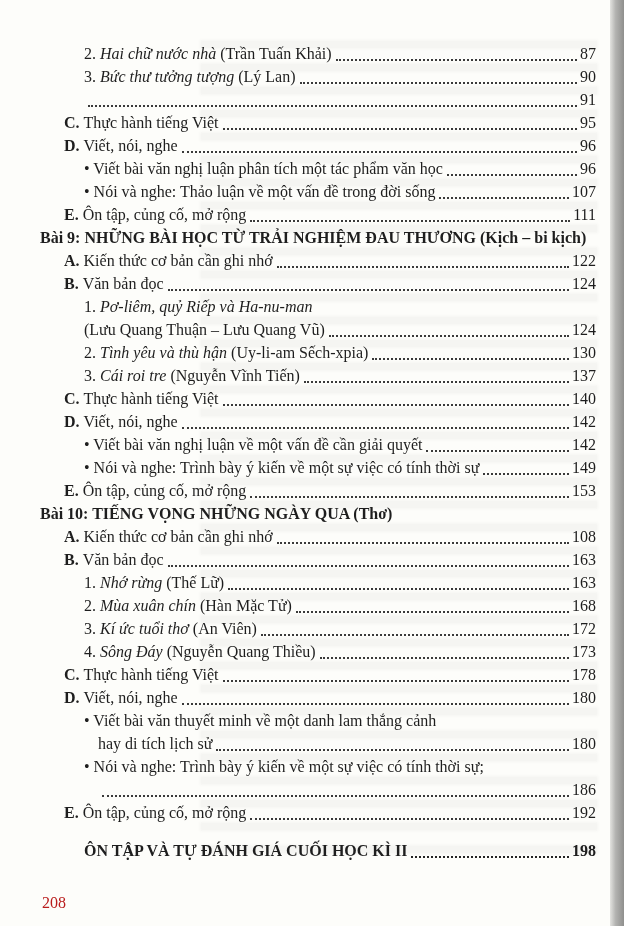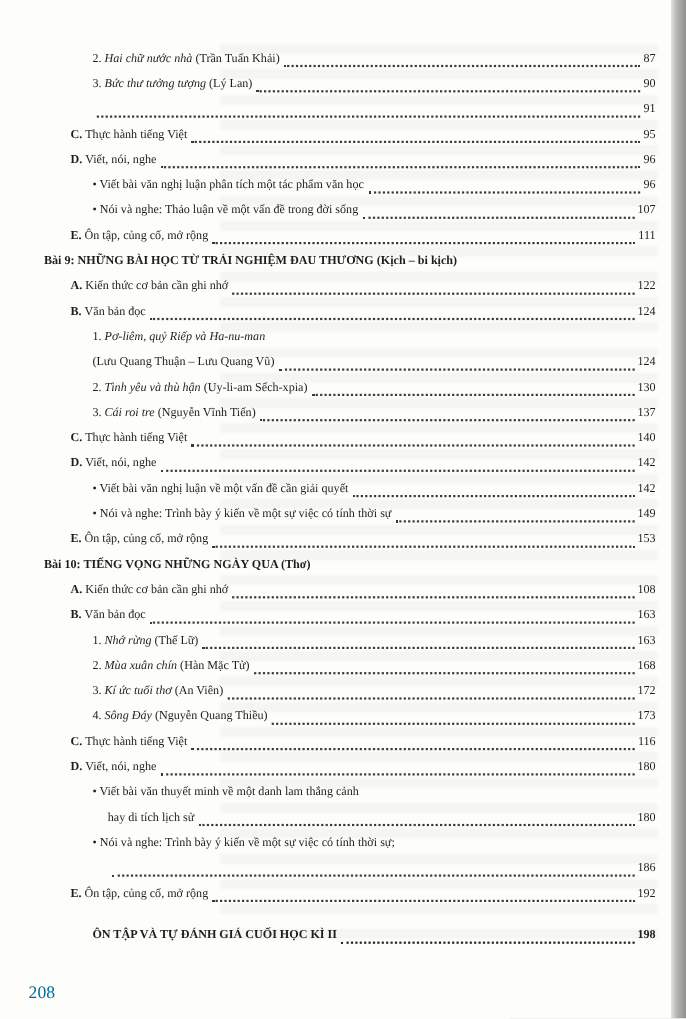--- a/index.html
+++ b/index.html
@@ -21,44 +21,44 @@
     background:repeating-linear-gradient(
       to bottom,
       rgba(110,110,110,0.055) 0px, rgba(110,110,110,0.055) 9px,
       rgba(0,0,0,0) 9px, rgba(0,0,0,0) 23px);
     filter:blur(1.2px);
     pointer-events:none;
   }
   .toc{
     position:absolute;
     left:40px;right:28px;top:42px;
-    font-size:11px;
+    font-size:16px;
     line-height:23px;
   }
   .block{position:relative;}
   .ind-1{padding-left:24px;}
   .ind-2{padding-left:44px;}
   .kind-heading{font-weight:bold;}
   .kind-final{margin-top:15px;font-weight:bold;margin-left:44px;}
   .line{display:flex;align-items:flex-end;}
   .line .txt{white-space:pre-wrap;}
   .line.hang{padding-left:14px;}
   .txt .b{font-weight:bold;}
   .txt .i{font-style:italic;}
   .leader{
     flex:1 1 auto;min-width:12px;
     border-bottom:2px dotted #3a3a3a;
     margin:0 3px 4px 4px;
   }
   .kind-final .leader{border-bottom-color:#232323;}
   .pg{flex:0 0 auto;}
   .footer-num{
-    position:absolute;left:26px;bottom:14px;
+    position:absolute;left:42px;bottom:14px;
     font-family:"Liberation Serif","DejaVu Serif",serif;
-    font-size:16px;color:#0369a1;
+    font-size:16px;color:#b91c1c;
   }
 </style>
 </head>
 <body>
 
 <div class="page">
   <div class="bleed"></div>
   <div class="toc">
       <div class="block kind-entry ind-2">
         <div class="line">
@@ -237,21 +237,21 @@
         <div class="line">
           <span class="txt"><span>4. </span><span class="i">Sông Đáy </span><span>(Nguyễn Quang Thiều)</span></span>
           <span class="leader"></span>
           <span class="pg">173</span>
         </div>
       </div>
       <div class="block kind-entry ind-1">
         <div class="line">
           <span class="txt"><span class="b">C. </span><span>Thực hành tiếng Việt</span></span>
           <span class="leader"></span>
-          <span class="pg">116</span>
+          <span class="pg">178</span>
         </div>
       </div>
       <div class="block kind-entry ind-1">
         <div class="line">
           <span class="txt"><span class="b">D. </span><span>Viết, nói, nghe</span></span>
           <span class="leader"></span>
           <span class="pg">180</span>
         </div>
       </div>
       <div class="block kind-entry ind-2">

